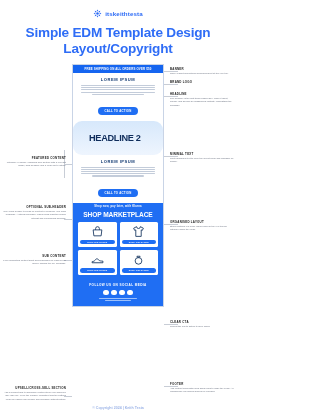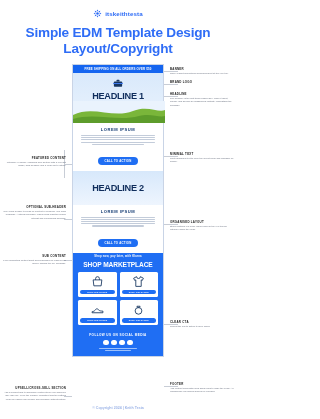--- a/index.html
+++ b/index.html
@@ -69,21 +69,21 @@
   .ln { height:1.1px; background:#c3ccda; border-radius:1px; }
 
   .cta {
     display:inline-block; background:#1f6ef3; color:#fff;
     font-size:2.8px; font-weight:700; letter-spacing:.25px;
     padding:1.8px 7px; border-radius:6px; text-transform:uppercase;
   }
 
   .hero2 {
     background:linear-gradient(#d7e8fb,#eef5fe);
-    text-align:center; padding:12px 4px;
+    text-align:left; padding:12px 16px;border-radius:9px;
   }
   .hero2-title { font-size:9.2px; font-weight:800; color:#0f2d5c; letter-spacing:-.3px; }
 
   .shop-head {
     background:#1f6ef3; color:#fff; text-align:center;
     font-size:2.7px; font-weight:700; letter-spacing:.2px;
     padding:2.4px 2px 0;
   }
   .shop {
     background:#1f6ef3; padding:3px 5px 5px; text-align:center;
@@ -164,33 +164,20 @@
   <div class="leader" style="left:164px; top:32px;  width:14px;"></div>
   <div class="leader" style="left:164px; top:92px;  width:14px;"></div>
   <div class="leader" style="left:164px; top:160px; width:14px;"></div>
   <div class="leader" style="left:164px; top:260px; width:14px;"></div>
   <div class="leader" style="left:164px; top:322px; width:14px;"></div>
 
   <div class="edm">
 
     <div class="edm-bar">Free shipping on all orders over $50</div>
 
-    <div class="hero">
-      <svg class="hero-logo" viewBox="0 0 32 26">
-        <rect x="5" y="9" width="22" height="14" rx="2" fill="#16355f"></rect>
-        <rect x="12" y="4" width="8" height="5" rx="1.6" fill="#16355f"></rect>
-        <rect x="3" y="13" width="26" height="2.6" fill="#3f7bf0"></rect>
-      </svg>
-      <div class="hero-title">HEADLINE 1</div>
-      <svg class="hero-hill" viewBox="0 0 92 22" preserveAspectRatio="none">
-        <rect width="92" height="22" fill="#eaf3fd"></rect>
-        <path d="M0 14 C20 4 40 18 60 10 C75 4 85 12 92 9 L92 22 L0 22 Z" fill="#7ab63a"></path>
-        <path d="M0 18 C22 11 44 21 66 15 C78 12 86 17 92 15 L92 22 L0 22 Z" fill="#5d9c2b"></path>
-      </svg>
-    </div>
 
     <div class="block">
       <div class="block-title">LOREM IPSUM</div>
       <div class="lines">
         <i class="ln" style="width:74px"></i>
           <i class="ln" style="width:74px"></i>
         <i class="ln" style="width:74px"></i>
           <i class="ln" style="width:74px"></i>
         <i class="ln" style="width:52px"></i>
       </div>

